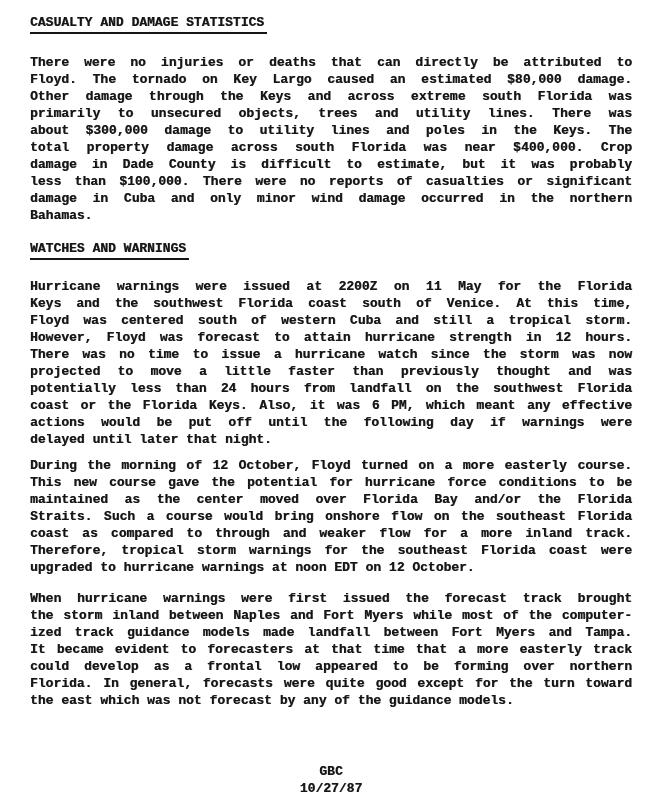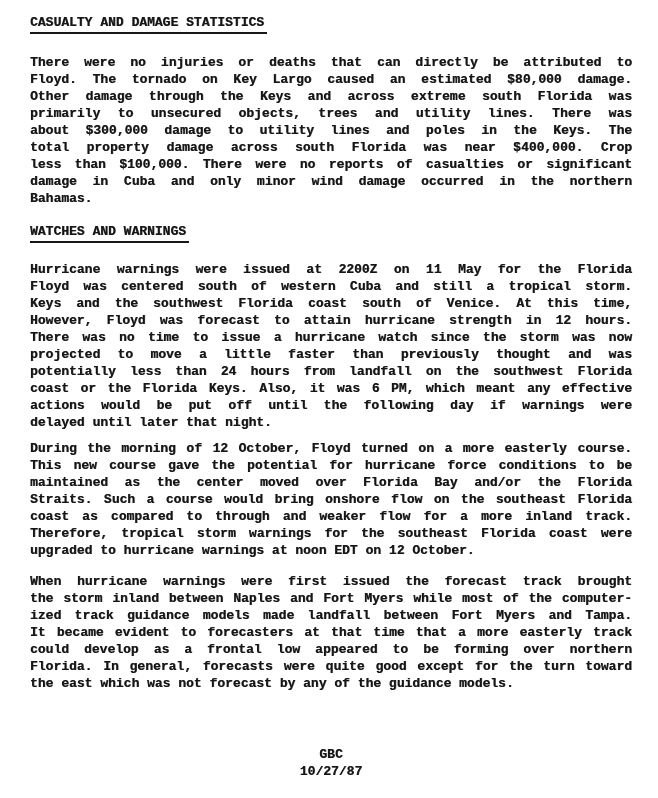--- a/index.html
+++ b/index.html
@@ -50,33 +50,34 @@
     <span class="u">CASUALTY AND DAMAGE STATISTICS</span>
   </div>
 
   <div class="para mb16">
       <div class="line">There were no injuries or deaths that can directly be attributed to</div>
       <div class="line">Floyd.  The tornado on Key Largo caused an estimated $80,000 damage.</div>
       <div class="line">Other damage through the Keys and across extreme south Florida was</div>
       <div class="line">primarily to unsecured objects, trees and utility lines.  There was</div>
       <div class="line">about $300,000 damage to utility lines and poles in the Keys.  The</div>
       <div class="line">total property damage across south Florida was near $400,000.  Crop</div>
+      <div class="line">damage in Dade County is difficult to estimate, but it was probably</div>
       <div class="line">less than $100,000.  There were no reports of casualties or significant</div>
       <div class="line">damage in Cuba and only minor wind damage occurred in the northern</div>
       <div class="line last">Bahamas.</div>
     </div>
 
   <div class="heading mb18">
     <span class="u">WATCHES AND WARNINGS</span>
   </div>
 
   <div class="para mb9">
       <div class="line">Hurricane warnings were issued at 2200Z on 11 May for the Florida</div>
+      <div class="line">Keys and the southwest Florida coast south of Venice. At this time,</div>
       <div class="line">Floyd was centered south of western Cuba and still a tropical storm.</div>
-      <div class="line">Keys and the southwest Florida coast south of Venice. At this time,</div>
       <div class="line">However, Floyd was forecast to attain hurricane strength in 12 hours.</div>
       <div class="line">There was no time to issue a hurricane watch since the storm was now</div>
       <div class="line">projected to move a little faster than previously thought and was</div>
       <div class="line">potentially less than 24 hours from landfall on the southwest Florida</div>
       <div class="line">coast or the Florida Keys.  Also, it was 6 PM, which meant any effective</div>
       <div class="line">actions would be put off until the following day if warnings were</div>
       <div class="line last">delayed until later that night.</div>
     </div>
 
   <div class="para mb14">

